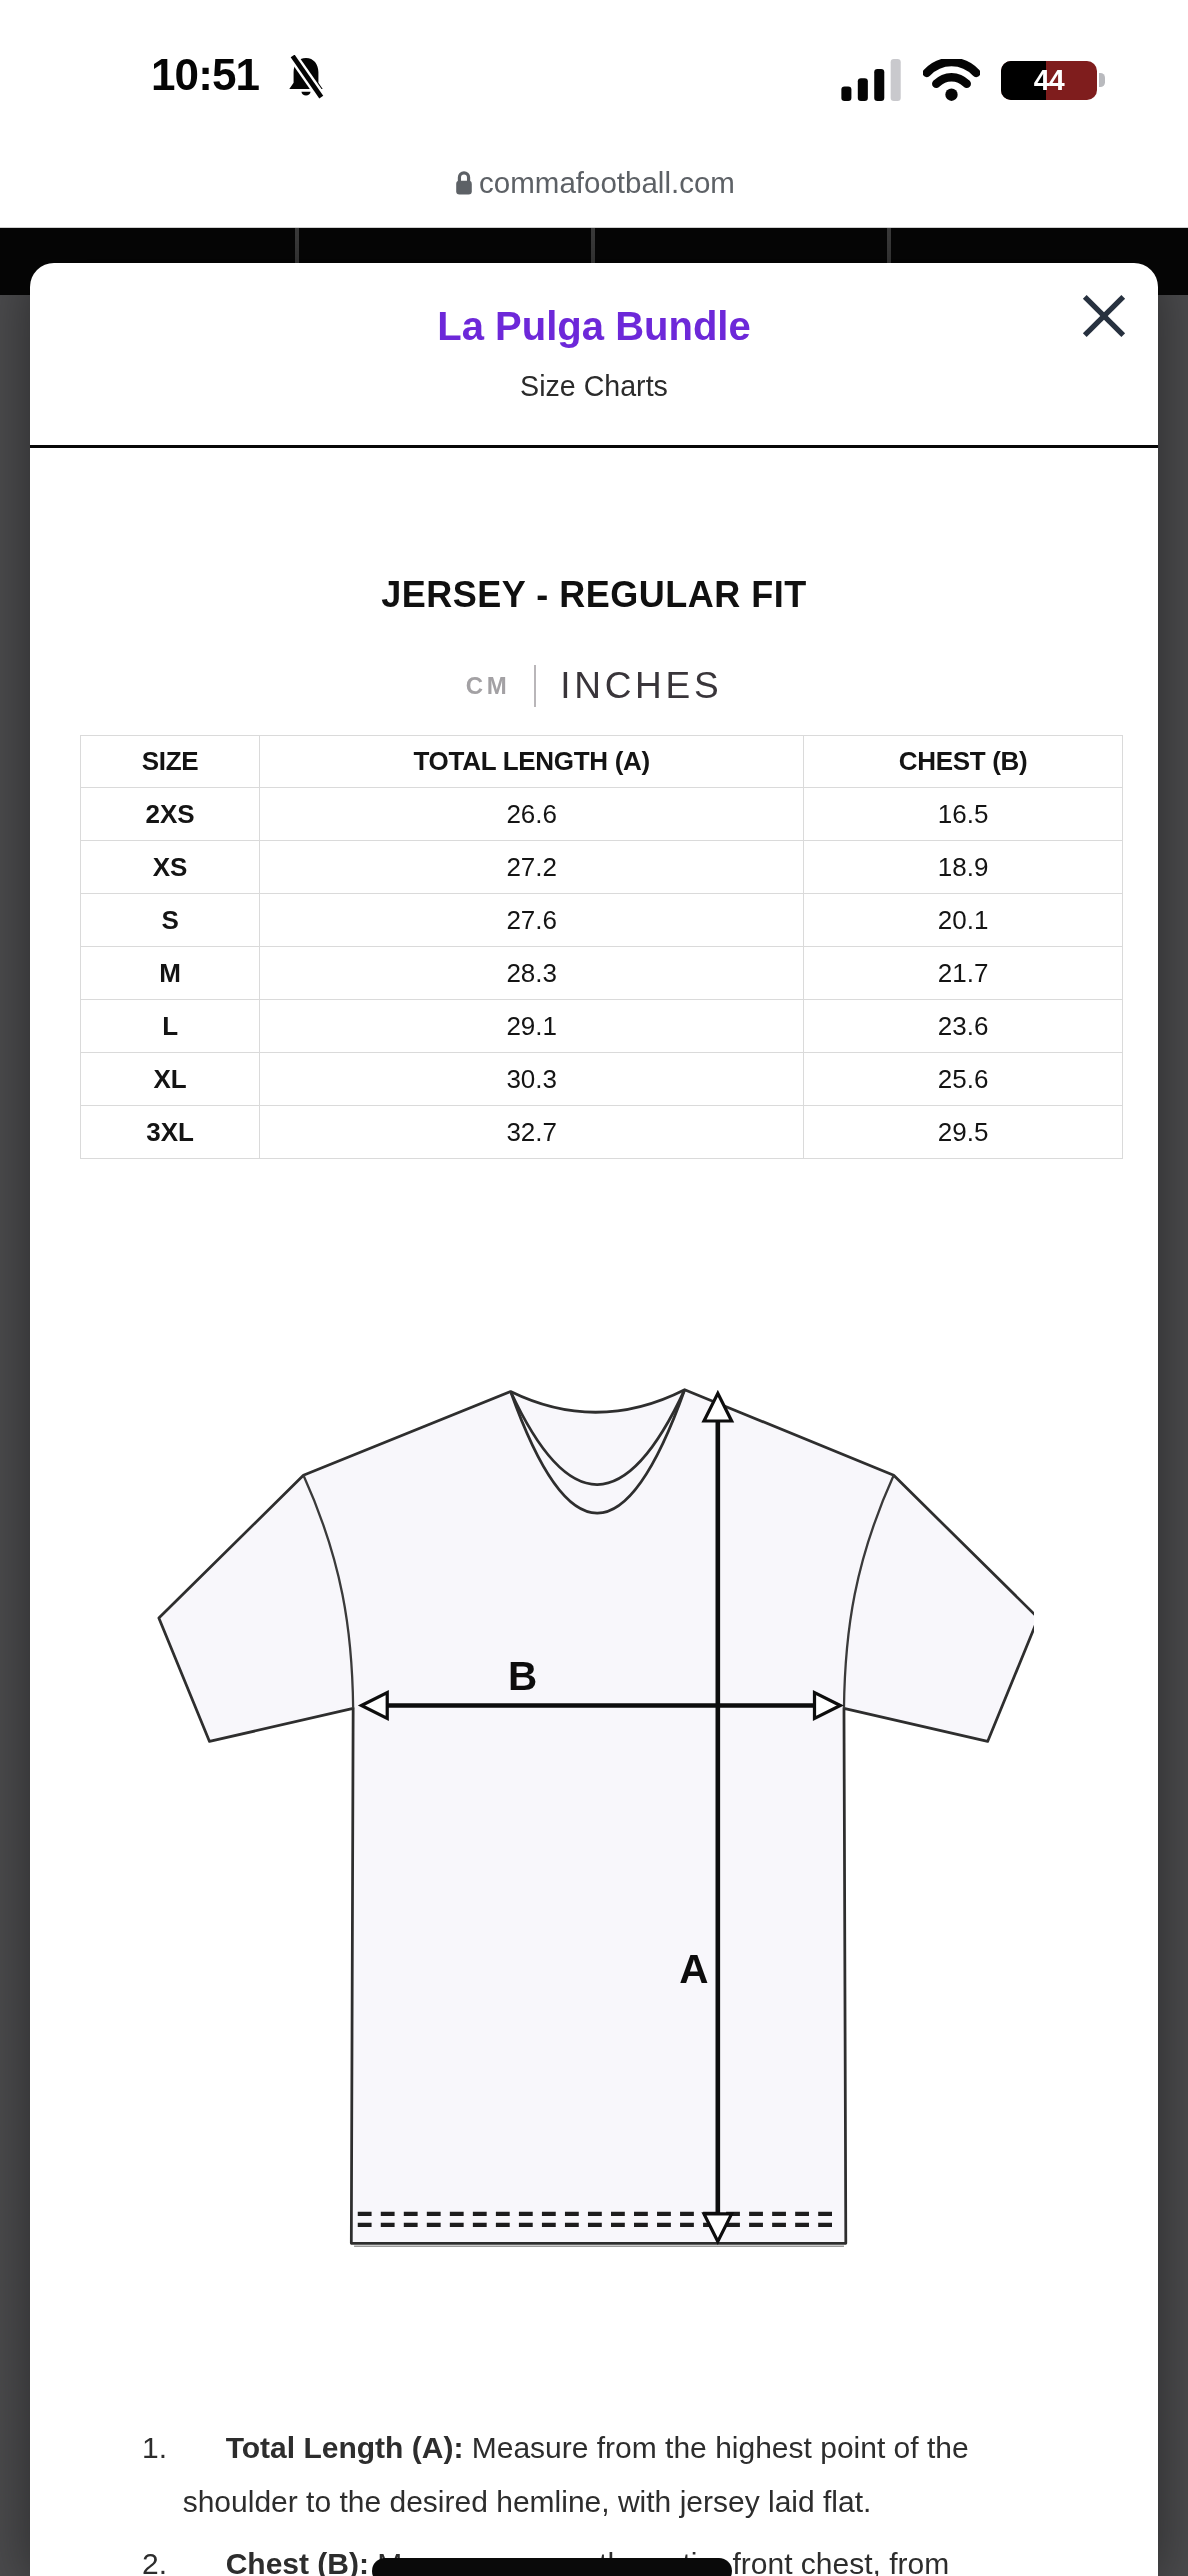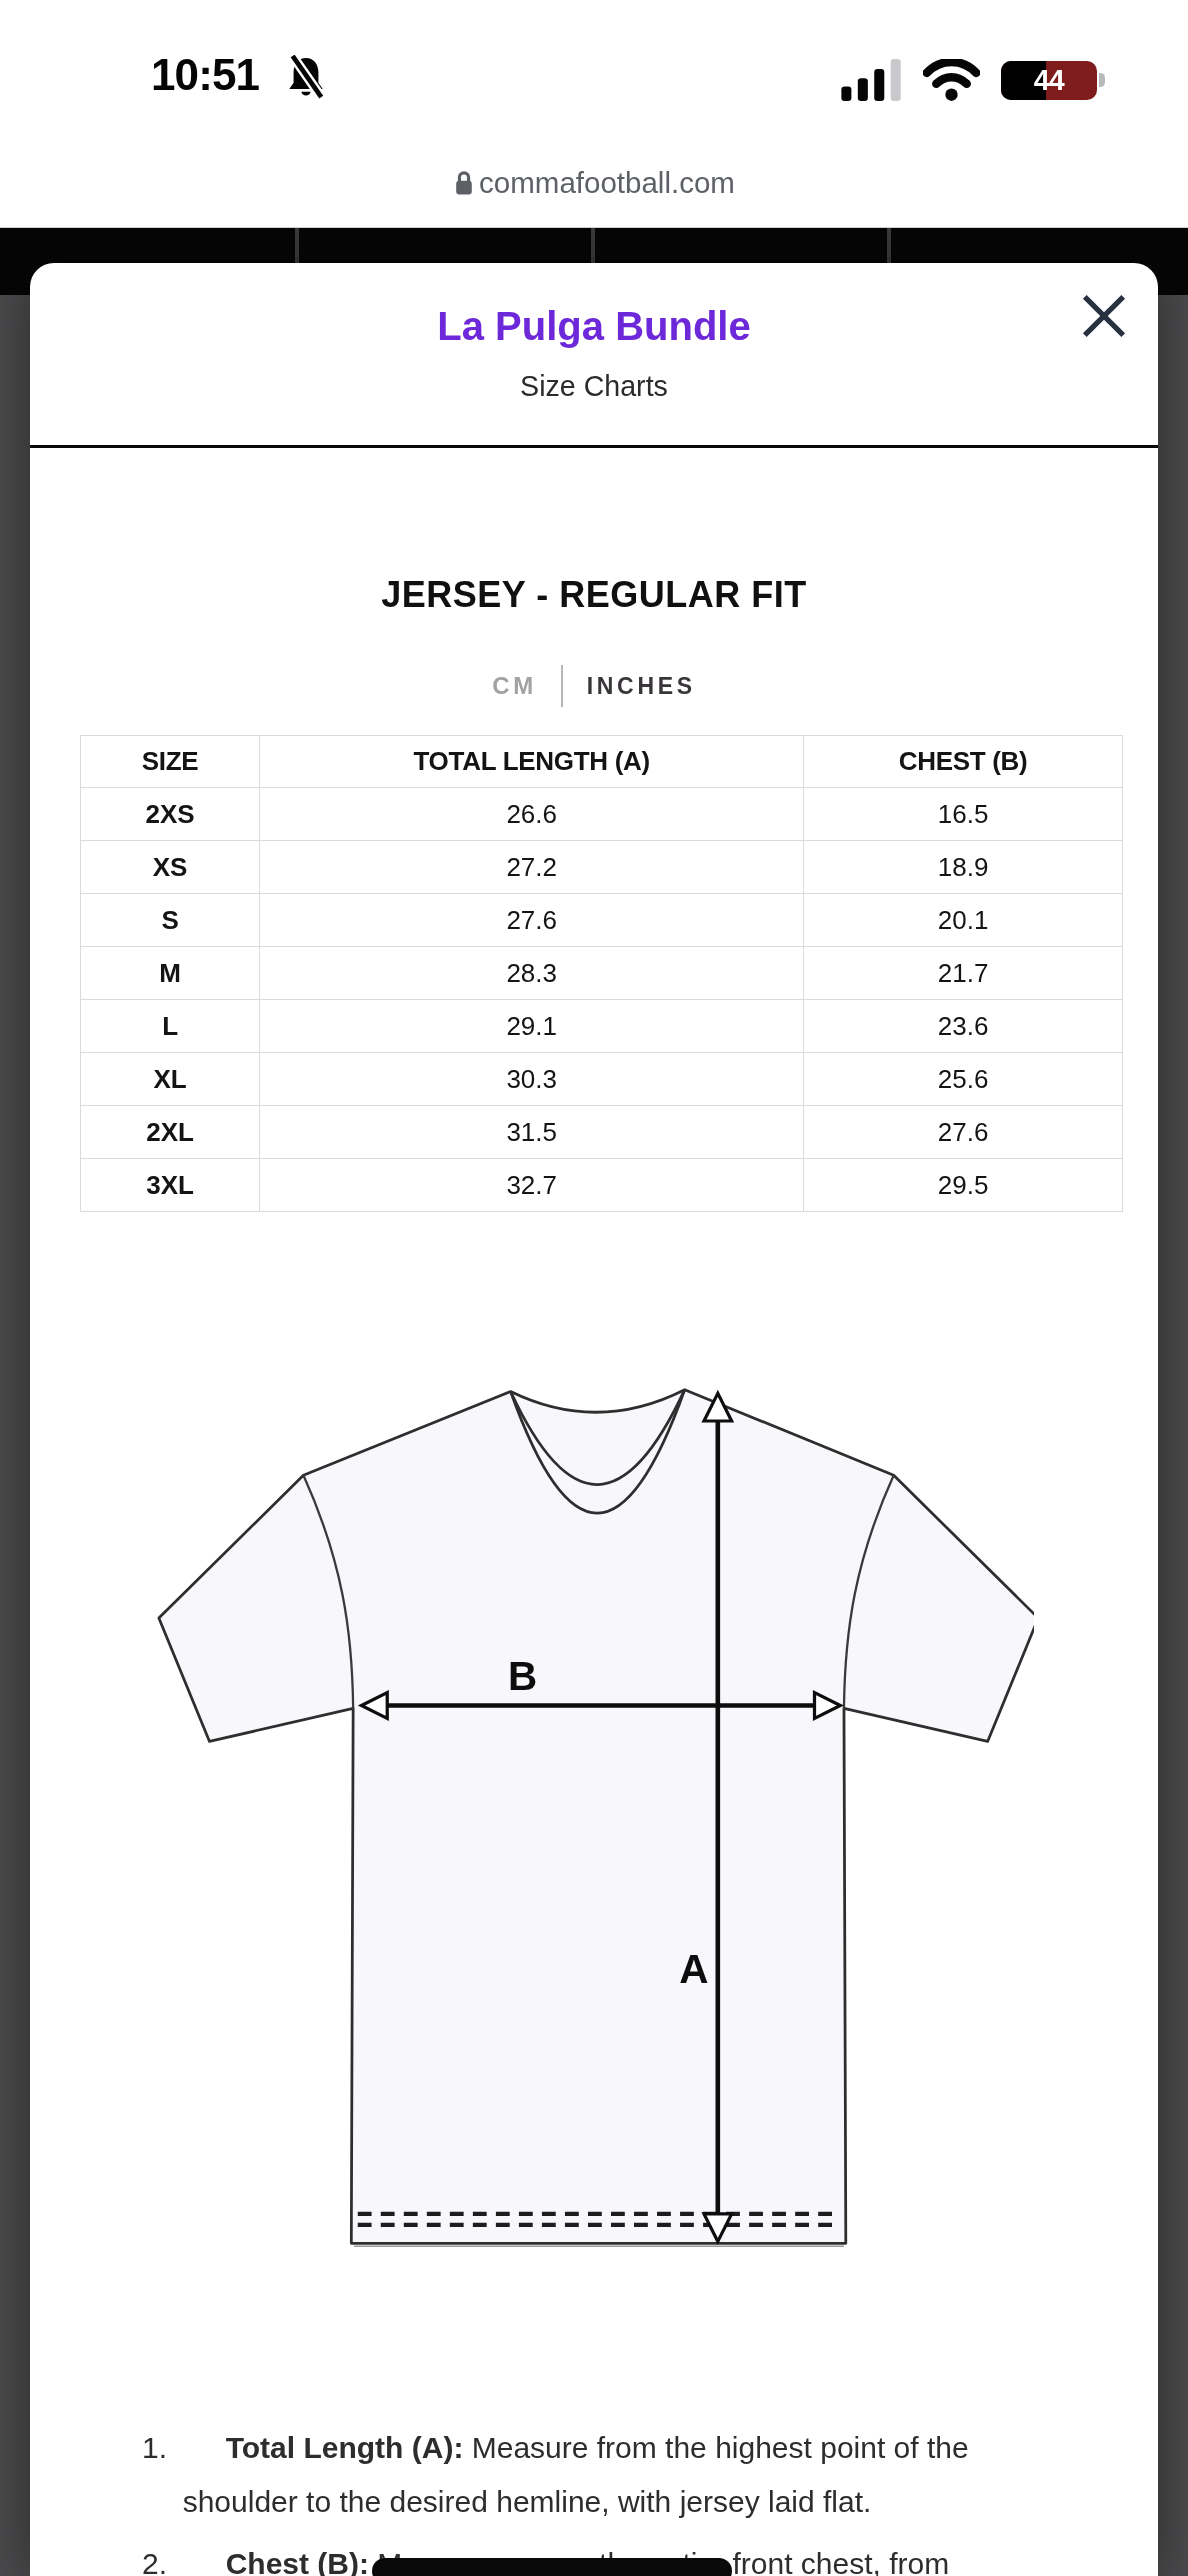--- a/index.html
+++ b/index.html
@@ -42,21 +42,21 @@
   .close-btn { position: absolute; top: 26px; right: 28px; width: 53px; height: 53px;
     display: flex; align-items: center; justify-content: center; background: none; border: none; padding: 0; cursor: pointer; }
 
   .section-title { position: absolute; top: 311px; left: 0; width: 100%; text-align: center;
     font-size: 36px; font-weight: 700; color: #101010; letter-spacing: 0.5px; }
 
   .unit-toggle { position: absolute; top: 402px; left: 0; width: 100%;
     display: flex; align-items: center; justify-content: center; gap: 24px; }
   .unit-cm { font-size: 24px; font-weight: 700; color: #a3a1a4; letter-spacing: 3.7px; cursor: pointer; }
   .unit-divider { width: 1.8px; height: 42px; background: #b9b6b9; }
-  .unit-inches { font-size: 23px; font-weight: 700; color: #39353a; letter-spacing: 3.7px; cursor: pointer; text-align: center; }
+  .unit-inches { font-size: 37px; font-weight: 400; color: #39353a; letter-spacing: 3.7px; cursor: pointer; text-align: center; }
 
   
   .size-table { position: absolute; top: 472px; left: 50px; width: 1043px;
     border-collapse: collapse; table-layout: fixed; padding-left: 48px; }
   .size-table th, .size-table td { border: 1.8px solid #dadada; text-align: center;
     color: #141414; padding: 0; }
   .size-table th { height: 52px; font-size: 26px; font-weight: 700; letter-spacing: -0.3px; }
   .size-table td { height: 53px; font-size: 26px; font-weight: 400; }
   .size-table td.size-col { font-weight: 700; }
 
@@ -186,25 +186,20 @@
             <td class="size-col">L</td>
             <td>29.1</td>
             <td>23.6</td>
           </tr>
           <tr>
             <td class="size-col">XL</td>
             <td>30.3</td>
             <td>25.6</td>
           </tr>
           <tr>
-            <td class="size-col">2XL</td>
-            <td>31.5</td>
-            <td>27.6</td>
-          </tr>
-          <tr>
             <td class="size-col">3XL</td>
             <td>32.7</td>
             <td>29.5</td>
           </tr>
         </tbody>
     </table>
 
     <svg class="diagram" viewBox="0 0 956 935">
 
       <path d="M388,6 L163,97 L6,252 L61,386 L217,350 L215,931 L752,931 L750,350 L906,386 L961,252 L804,97 L577,4 Q482,52 388,6 Z" fill="#f8f7fb" stroke="#2e2e2e" stroke-width="3" stroke-linejoin="round"></path>

